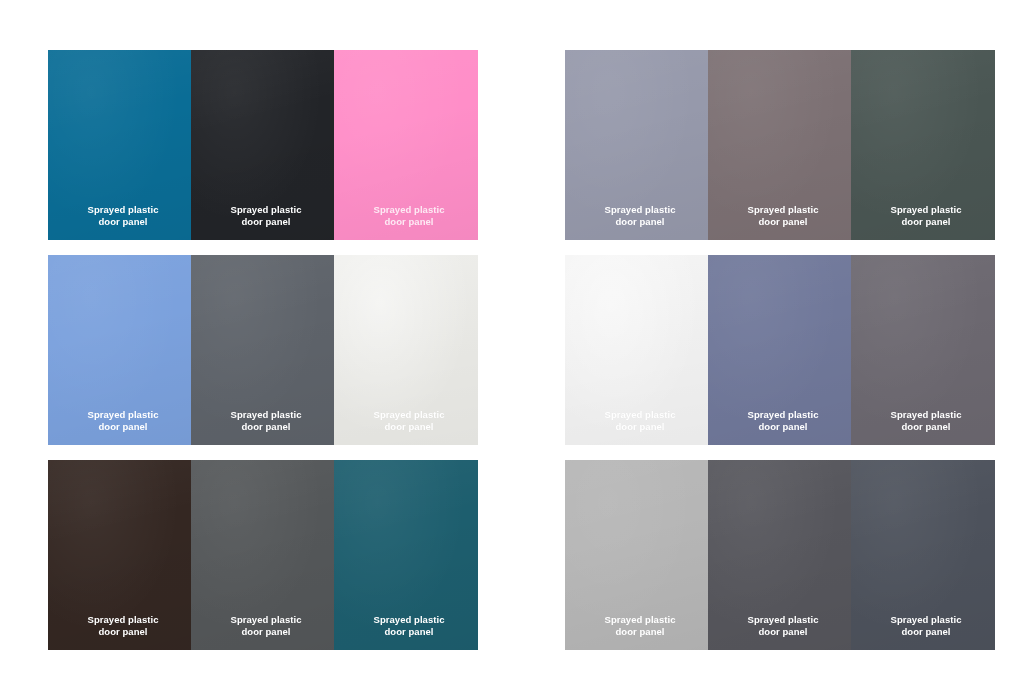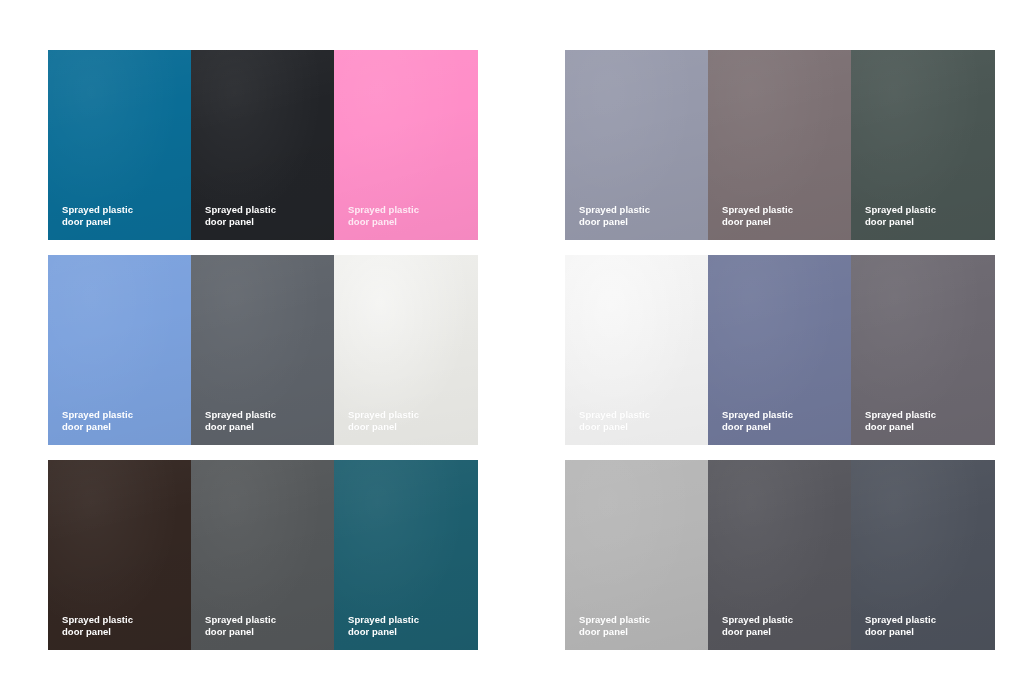--- a/index.html
+++ b/index.html
@@ -32,20 +32,21 @@
   }
   .group-left  { left: 48px; }
   .group-right { left: 565px; }
 
   .swatch {
     position: relative;
     width: 144px;
     height: 190px;
     overflow: hidden;
     box-sizing: border-box;
+    text-align: center;
   }
   
   .swatch::after {
     content: "";
     position: absolute;
     inset: 0;
     background:
       radial-gradient(ellipse at 30% 22%, rgba(255,255,255,0.055), rgba(255,255,255,0) 62%),
       linear-gradient(165deg, rgba(255,255,255,0.035) 0%, rgba(0,0,0,0.0) 38%, rgba(0,0,0,0.045) 100%);
     pointer-events: none;

